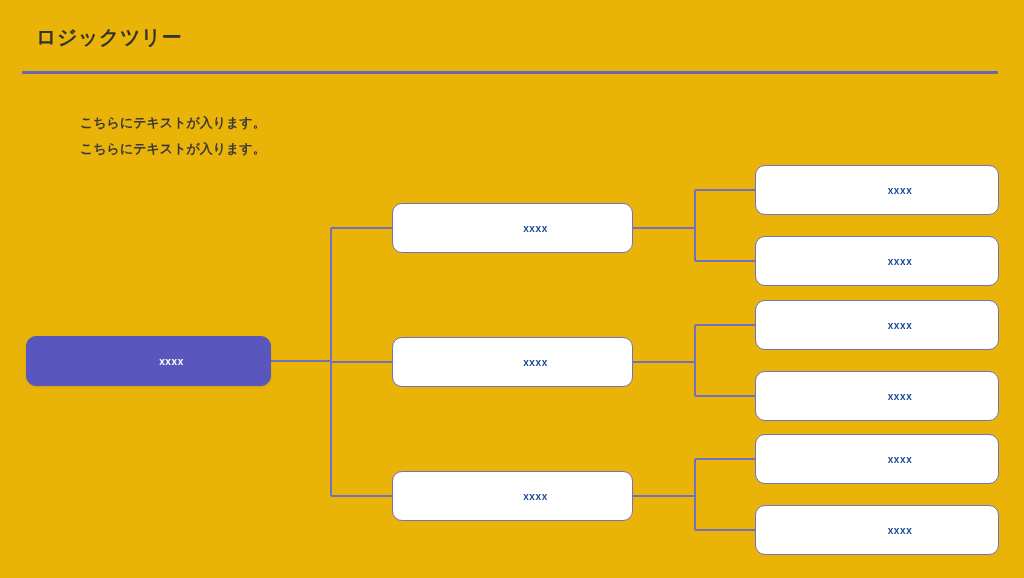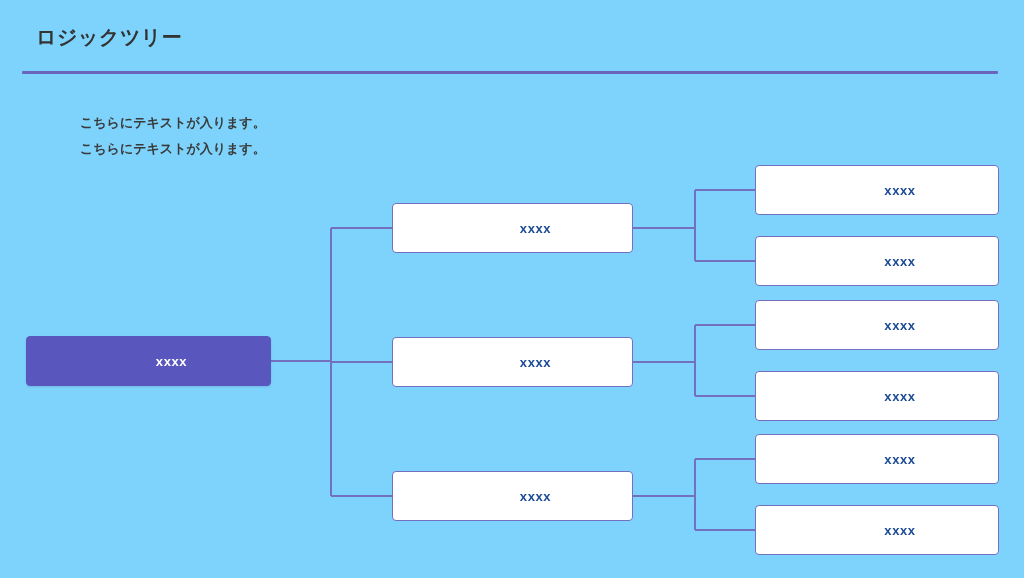--- a/index.html
+++ b/index.html
@@ -10,21 +10,21 @@
   body {
     width: 1024px;
     height: 578px;
     font-family: "Liberation Sans", "DejaVu Sans", sans-serif;
     overflow: hidden;
   }
   .slide {
     position: relative;
     width: 1024px;
     height: 578px;
-    background: #7dd3fc;
+    background: #eab308;
   }
 
   
   .page-title {
     position: absolute;
     left: 36px;
     top: 24px;
     font-size: 20px;
     font-weight: bold;
     color: #333333;
@@ -67,22 +67,22 @@
     left: 0;
     top: 0;
   }
 
   .node {
     position: absolute;
     box-sizing: border-box;
     display: flex;
     align-items: center;
     justify-content: center;
-    border-radius: 4px;
-    font-size: 13px;
+    border-radius: 10px;
+    font-size: 10px;
     font-weight: bold;
     letter-spacing: 0.6px;
     padding-left: 46px;
   }
   .node.root {
     background: #5956bd;
     color: #ffffff;
     border: 1px solid #5956bd;
     box-shadow: 0 1px 2px rgba(60,60,110,0.18);
   }

